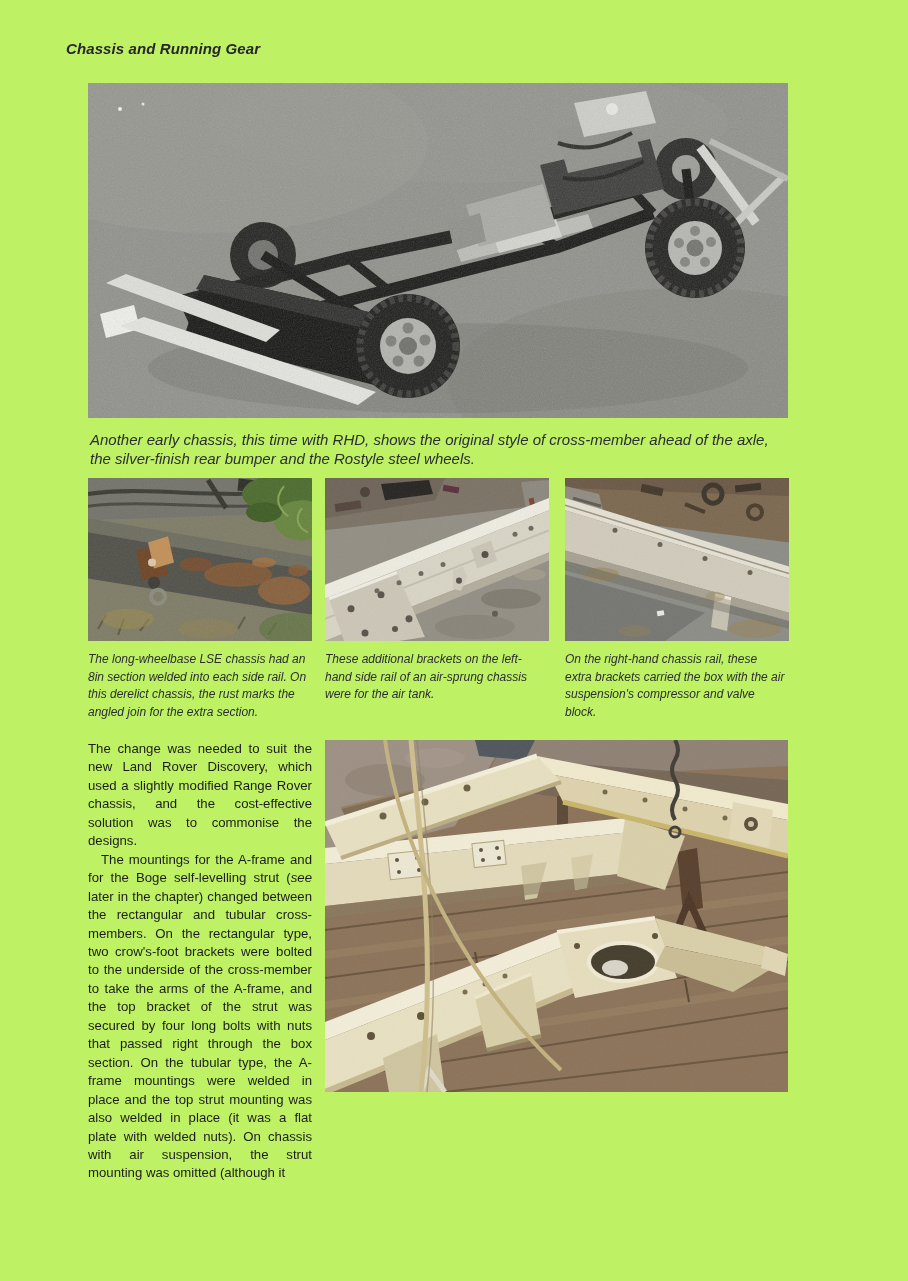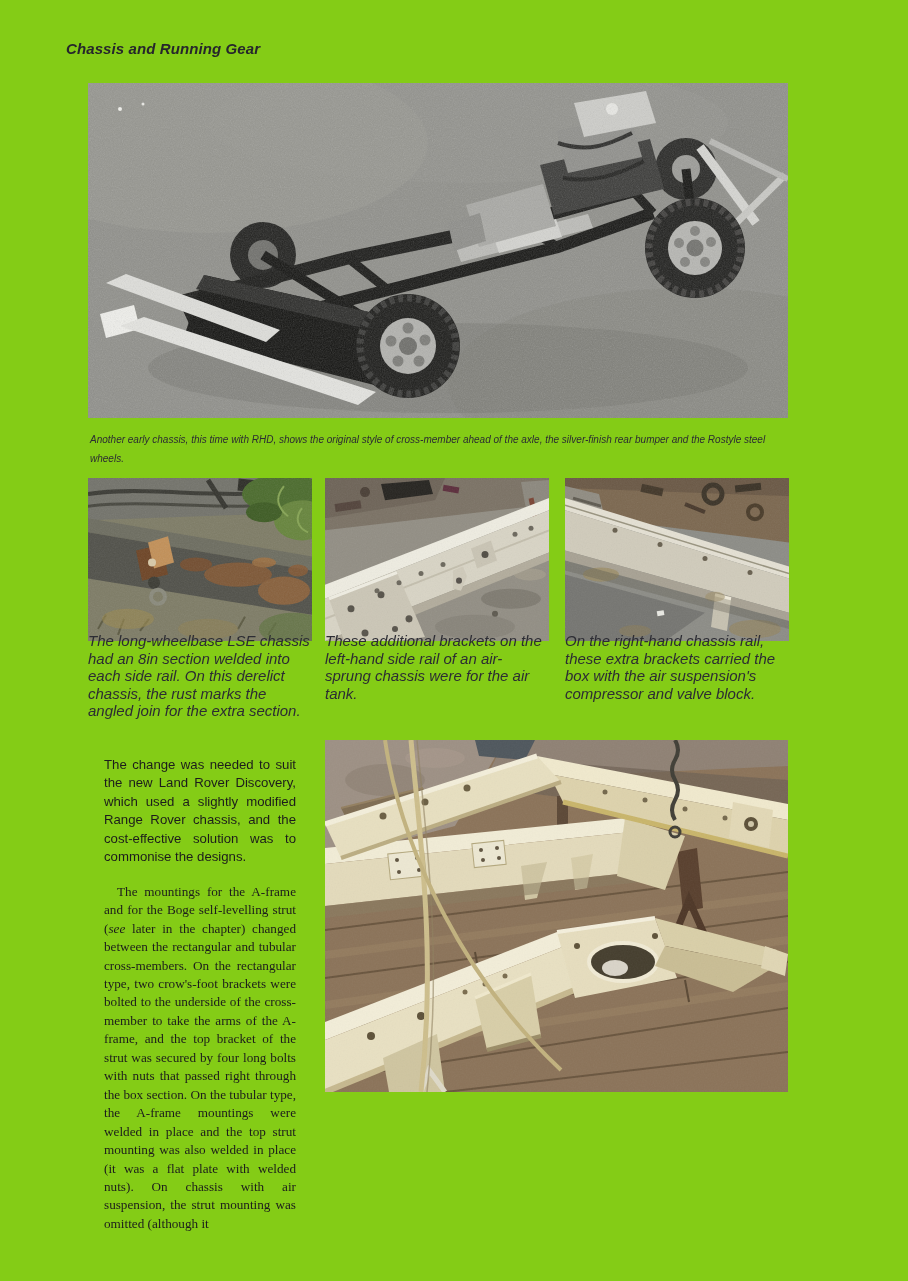--- a/index.html
+++ b/index.html
@@ -1,33 +1,33 @@
 <!DOCTYPE html>
 <html><head>
 <meta charset="utf-8">
 <style>
   html,body{margin:0;padding:0;background:#ffffff;}
-  .page{position:relative;width:908px;height:1281px;background:#84cc16;overflow:hidden;
+  .page{position:relative;width:908px;height:1281px;background:#bef264;overflow:hidden;
         font-family:"Liberation Sans",sans-serif;color:#1f1f1f;}
   .running-head{position:absolute;left:66px;top:40px;font-size:15px;font-weight:bold;
         font-style:italic;color:#26262c;letter-spacing:.1px;}
   figure{margin:0;padding:0;}
   .photo{position:absolute;overflow:hidden;background:#888;}
   .photo svg{display:block;width:100%;height:100%;}
   .main-photo{left:88px;top:83px;width:700px;height:335px;}
   .caption{position:absolute;font-style:italic;color:#2c2c33;}
-  .main-caption{left:90px;top:430px;width:694px;font-size:10px;line-height:19px;}
+  .main-caption{left:90px;top:430px;width:694px;font-size:15px;line-height:19px;}
   .thumb{top:478px;width:224px;height:163px;}
   .thumb1{left:88px;} .thumb2{left:325px;} .thumb3{left:565px;}
-  .thumb-caption{top:632px;width:222px;font-size:15px;line-height:17.6px;}
+  .thumb-caption{top:651px;width:222px;font-size:12px;line-height:17.6px;}
   .tc1{left:88px;} .tc2{left:325px;} .tc3{left:565px;}
   .body-col{position:absolute;left:88px;top:740px;width:224px;font-size:13.2px;
         line-height:18.45px;text-align:justify;color:#1c1c1c;}
-  .body-col p{margin:16px;}
-  .body-col p.indent{text-indent:13px;font-family:Liberation Serif, serif;}
+  .body-col p{margin:0;}
+  .body-col p.indent{text-indent:13px;}
   .bottom-photo{left:325px;top:740px;width:463px;height:352px;}
   .bottom-caption{left:327px;top:1103px;width:462px;font-size:10.8px;line-height:19px;}
   .page-number{position:absolute;left:66px;top:1286px;font-size:11px;color:#26262c;}
 </style>
 </head>
 <body>
 
 <div class="page">
 
   <div class="running-head">Chassis and Running Gear</div>

